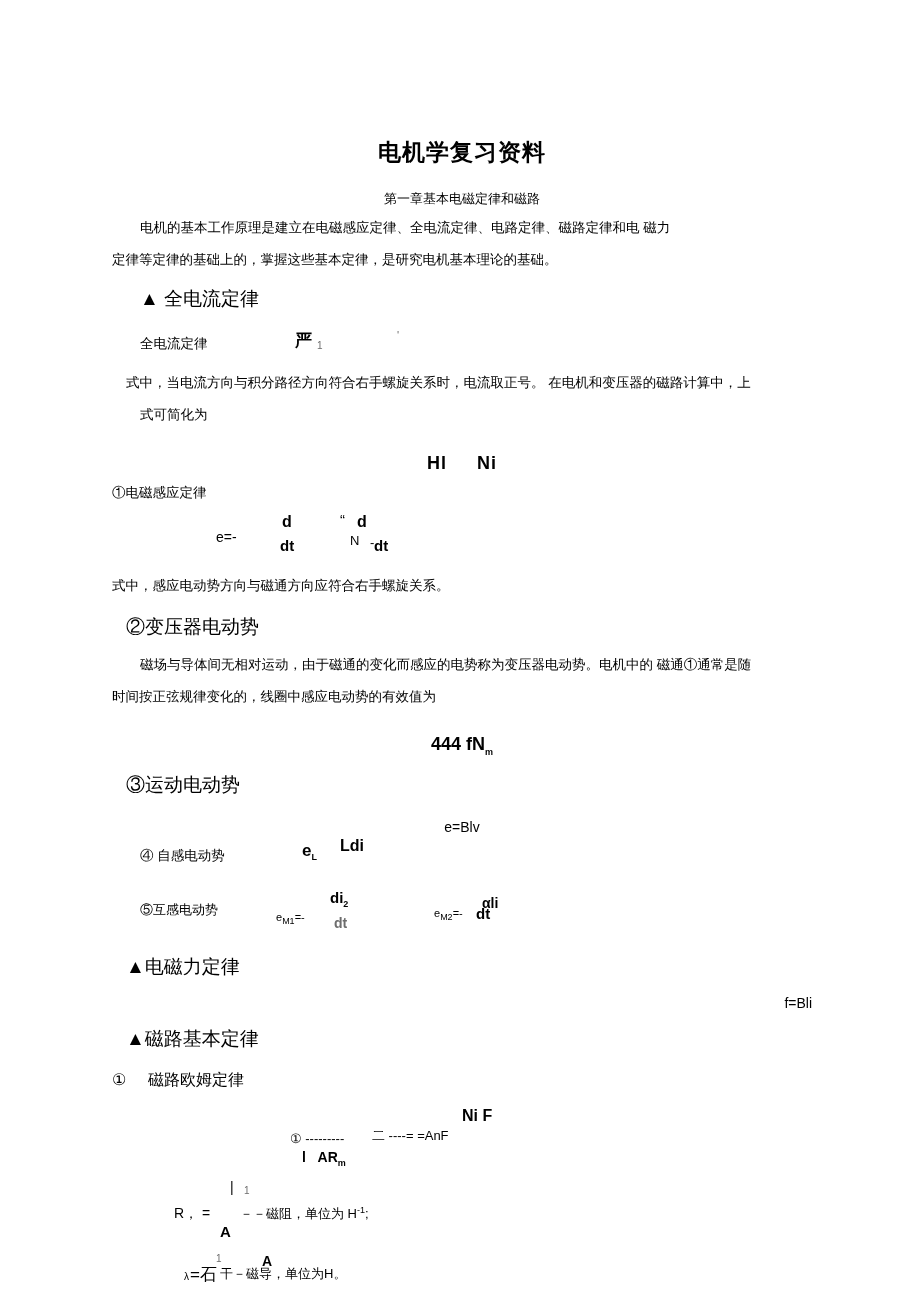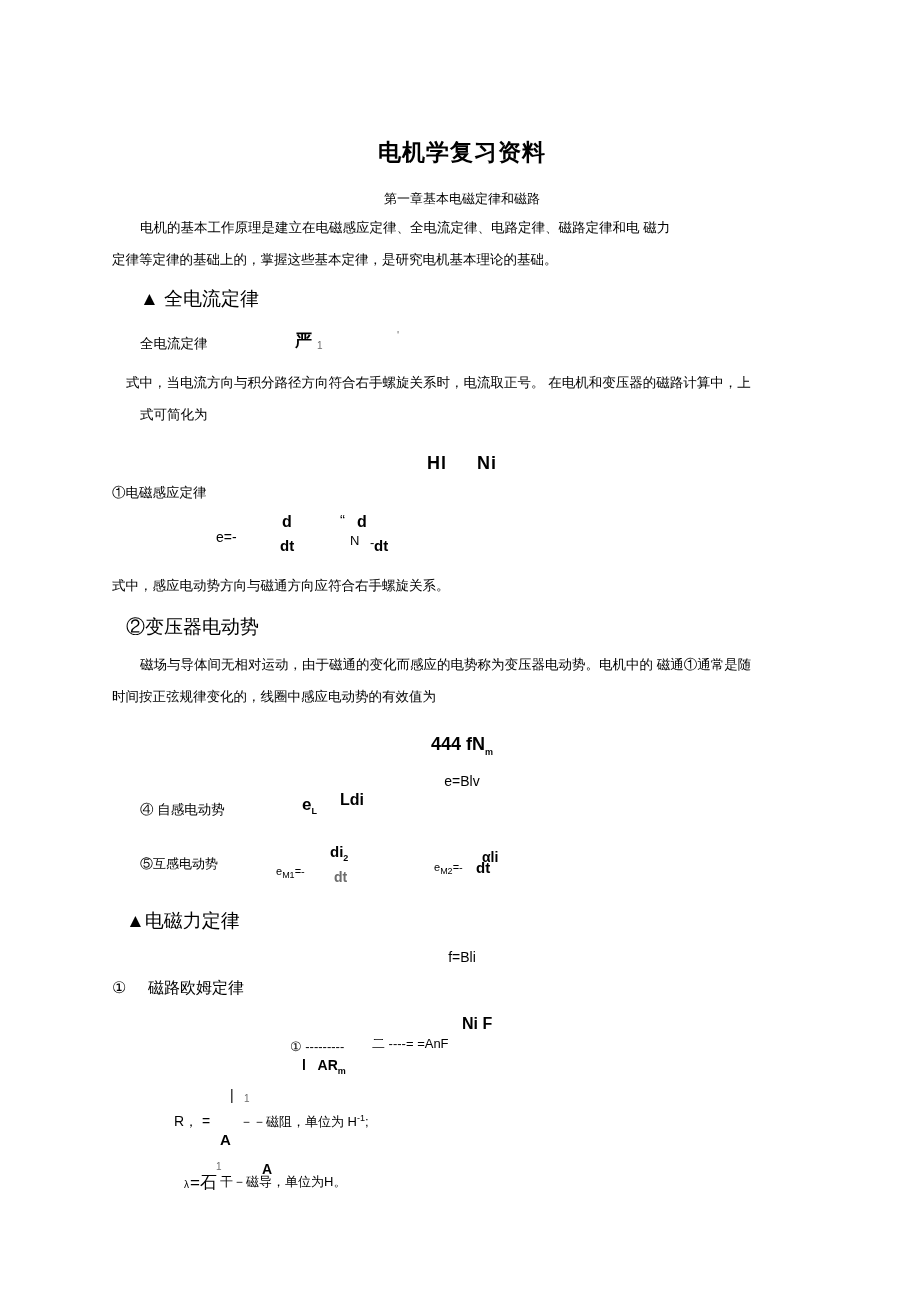--- a/index.html
+++ b/index.html
@@ -134,21 +134,21 @@
   }
   .eq-mutual .lbl { position: absolute; left: 28px; top: 18px; font-size: 13px; }
   .eq-mutual .em1 { position: absolute; left: 164px; top: 28px; font-size: 11px; }
   .eq-mutual .di2 { position: absolute; left: 218px; top: 6px; font-size: 15px; font-weight: bold; }
   .eq-mutual .dt1 { position: absolute; left: 222px; top: 32px; font-size: 14px; font-weight: bold; }
   .eq-mutual .em2 { position: absolute; left: 322px; top: 24px; font-size: 11px; }
   .eq-mutual .ali { position: absolute; left: 370px; top: 12px; font-size: 14px; font-weight: bold; }
   .eq-mutual .dt2 { position: absolute; left: 364px; top: 22px; font-size: 15px; font-weight: bold; }
 
   .eq-fbli {
-    text-align: center;
+    text-align: right;
     font-size: 14px;
     margin-top: 10px;
     font-family: "Liberation Sans", sans-serif;
   }
 
   .eq-ohm {
     position: relative;
     height: 64px;
     margin-top: 12px;
     font-family: "Liberation Sans", sans-serif;
@@ -241,20 +241,21 @@
     <div class="plain-line">式中，感应电动势方向与磁通方向应符合右手螺旋关系。</div>
 
     <div class="hdr ind1">②变压器电动势</div>
     <p class="body indent2">磁场与导体间无相对运动，由于磁通的变化而感应的电势称为变压器电动势。电机中的 磁通①通常是随</p>
     <p class="body">时间按正弦规律变化的，线圈中感应电动势的有效值为</p>
 
     <div class="eq-444">
       <span>444 fN</span><span class="sub">m</span>
     </div>
 
+    <div class="hdr ind1">③运动电动势</div>
     <div class="eq-eblv">e=Blv</div>
 
     <div class="eq-self">
       <span class="lbl">④ 自感电动势</span>
       <span class="el"><span>e</span><span class="sub">L</span></span>
       <span class="ld">Ldi</span>
     </div>
 
     <div class="eq-mutual">
       <span class="lbl">⑤互感电动势</span>
@@ -262,20 +263,21 @@
       <span class="di2"><span>di</span><span class="sub">2</span></span>
       <span class="dt1 faint">dt</span>
       <span class="em2"><span>e</span><span class="sub">M2</span><span>=-</span></span>
       <span class="ali">αli</span>
       <span class="dt2">dt</span>
     </div>
 
     <div class="hdr ind1">▲电磁力定律</div>
     <div class="eq-fbli">f=Bli</div>
 
+    <div class="hdr ind1">▲磁路基本定律</div>
 
     <div class="num-item">
       <span class="n">①</span><span>磁路欧姆定律</span>
     </div>
 
     <div class="eq-ohm">
       <span class="nif">Ni F</span>
       <span class="line">① ---------</span>
       <span class="two">二 ----=  =AnF</span>
       <span class="den"><span>l</span>&nbsp;&nbsp;&nbsp;<span>A</span><span>R</span><span class="sub">m</span></span>

